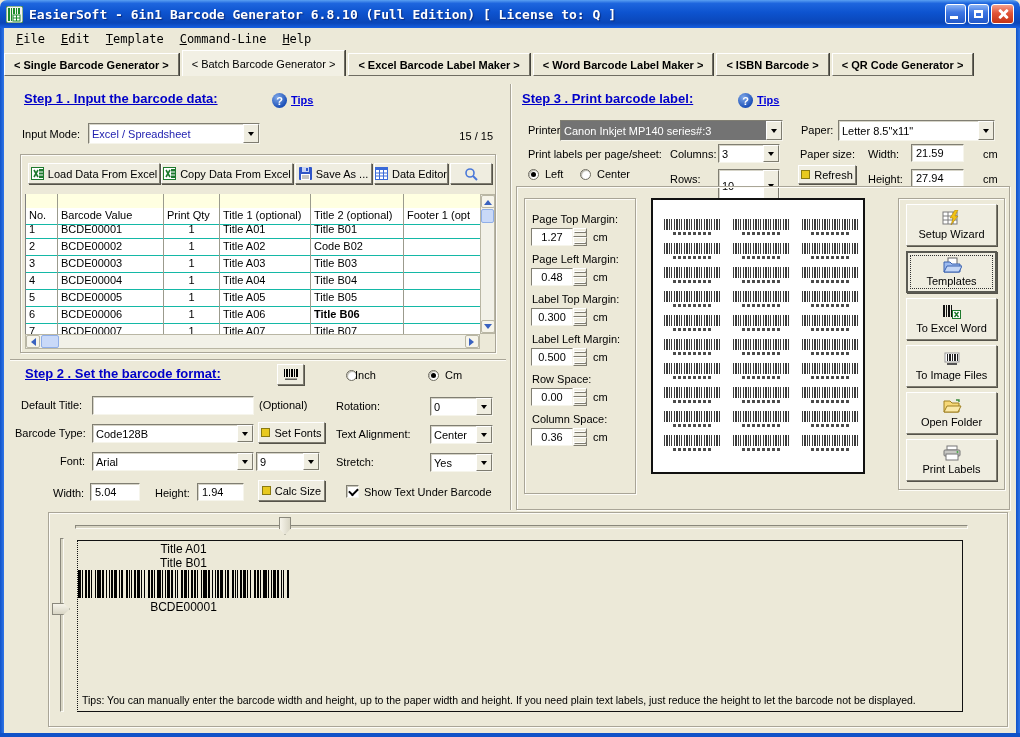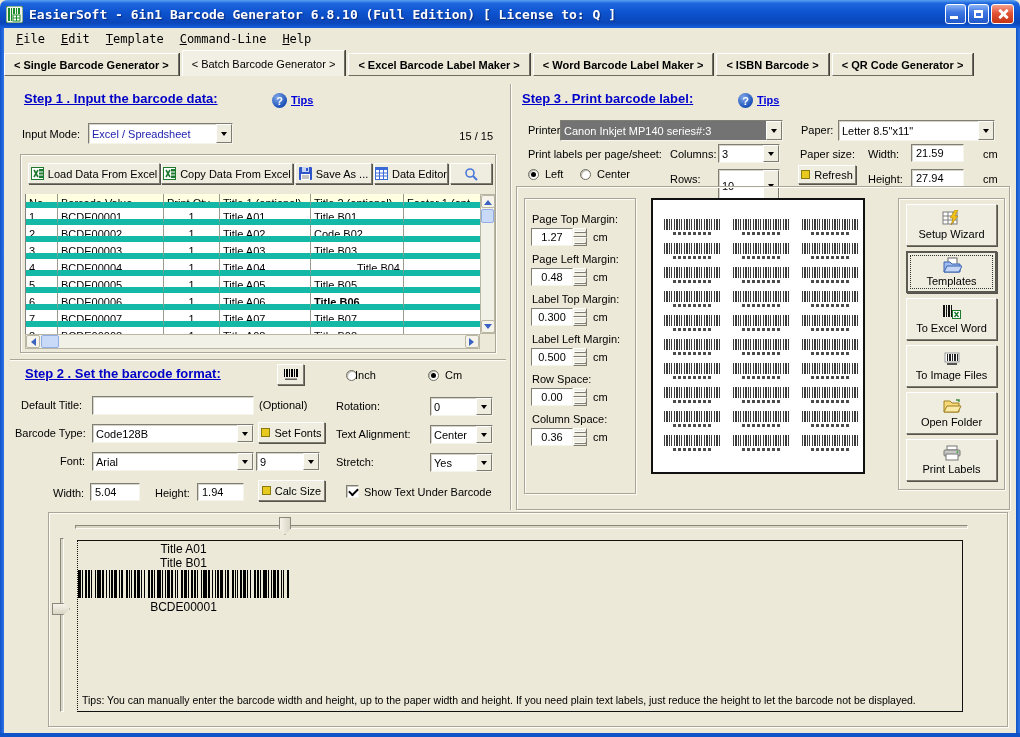--- a/index.html
+++ b/index.html
@@ -76,22 +76,22 @@
   .gbox{position:absolute;border:1px solid #A9A597;
     box-shadow:inset 1px 1px 0 #FDFCF7,1px 1px 0 #FDFCF7;}
   .divider-h{position:absolute;height:0;border-top:1px solid #A9A597;border-bottom:1px solid #FDFCF7;}
   .divider-v{position:absolute;width:0;border-left:1px solid #A9A597;border-right:1px solid #FDFCF7;}
   .sq-icon{width:9px;height:9px;background:#E8C91E;border:1px solid #8A7A10;}
   
   .dtable{position:absolute;left:25px;top:194px;width:455px;height:140px;overflow:hidden;
     background:#fff;border-left:1px solid #808080;}
   .trow{display:flex;height:17px;}
   .trow.head{height:14px;background:#FFFFE1;}
-  .tcell{border-right:1px solid #9B9B8D;border-bottom:6px solid #14b8a6;
-    padding:3px 3px;overflow:hidden;white-space:nowrap;flex:none;}
+  .tcell{border-right:1px solid #9B9B8D;border-bottom:1px solid #14b8a6;
+    padding:15px 3px;overflow:hidden;white-space:nowrap;flex:none;}
   .tcell.c-qty{text-align:center;}
   .vscroll{position:absolute;left:480px;top:194px;width:15px;height:140px;
     background:#F2F1E8;border:1px solid #B9B6A4;display:flex;flex-direction:column;}
   .hscroll{position:absolute;left:25px;top:334px;width:455px;height:15px;
     background:#F2F1E8;border:1px solid #B9B6A4;display:flex;}
   .sbtn{width:14px;height:13px;background:#F6F4EA;border:1px solid #B9B6A4;border-radius:2px;
     display:flex;align-items:center;justify-content:center;flex:none;}
   .sthumb{background:#C9D9F8;border:1px solid #8FAEE8;border-radius:2px;flex:none;}
   .arr{width:0;height:0;border:4px solid transparent;}
   .arr.l{border-right:5px solid #3A62C0;margin-right:3px;}
@@ -189,21 +189,21 @@
 
   <div class="frame-left"></div>
   <div class="frame-right"></div>
   <div class="frame-bottom"></div>
 
   <div class="heading" style="left:24px;top:91px;">Step 1 . Input the barcode data:</div>
   <div class="tips-icon" style="left:272px;top:93px;">?</div>
   <div class="link" style="left:291px;top:94px;">Tips</div>
 
   <div class="lbl" style="left:22px;top:128px;">Input Mode:</div>
-  <div class="dd" style="left:88px;top:123px;width:145px;height:21px;">
+  <div class="dd" style="left:88px;top:123px;width:172px;height:21px;">
     <span class="dd-text blue">Excel / Spreadsheet</span>
     <span class="dd-arrow">
         <span class="tri-down"></span>
       </span>
   </div>
   <div class="lbl" style="left:430px;top:130px;width:63px;text-align:right;">15 / 15</div>
 
   <div class="gbox" style="left:20px;top:154px;width:476px;height:199px;"></div>
 
   <div class="btn" style="left:28px;top:163px;width:132px;height:21px;">
@@ -298,21 +298,21 @@
         <span class="tcell c-qty" style="width: 56px;">1</span>
         <span class="tcell" style="width: 91px;">Title A03</span>
         <span class="tcell" style="width: 93px;">Title B03</span>
         <span class="tcell" style="width: 77px;"></span>
       </div>
       <div class="trow">
         <span class="tcell" style="width: 32px;">4</span>
         <span class="tcell" style="width: 106px;">BCDE00004</span>
         <span class="tcell c-qty" style="width: 56px;">1</span>
         <span class="tcell" style="width: 91px;">Title A04</span>
-        <span class="tcell" style="width: 93px; text-align: right;">Title B04</span>
+        <span class="tcell" style="width: 93px;">Title B04</span>
         <span class="tcell" style="width: 77px;"></span>
       </div>
       <div class="trow">
         <span class="tcell" style="width: 32px;">5</span>
         <span class="tcell" style="width: 106px;">BCDE00005</span>
         <span class="tcell c-qty" style="width: 56px;">1</span>
         <span class="tcell" style="width: 91px;">Title A05</span>
         <span class="tcell" style="width: 93px;">Title B05</span>
         <span class="tcell" style="width: 77px;"></span>
       </div>

